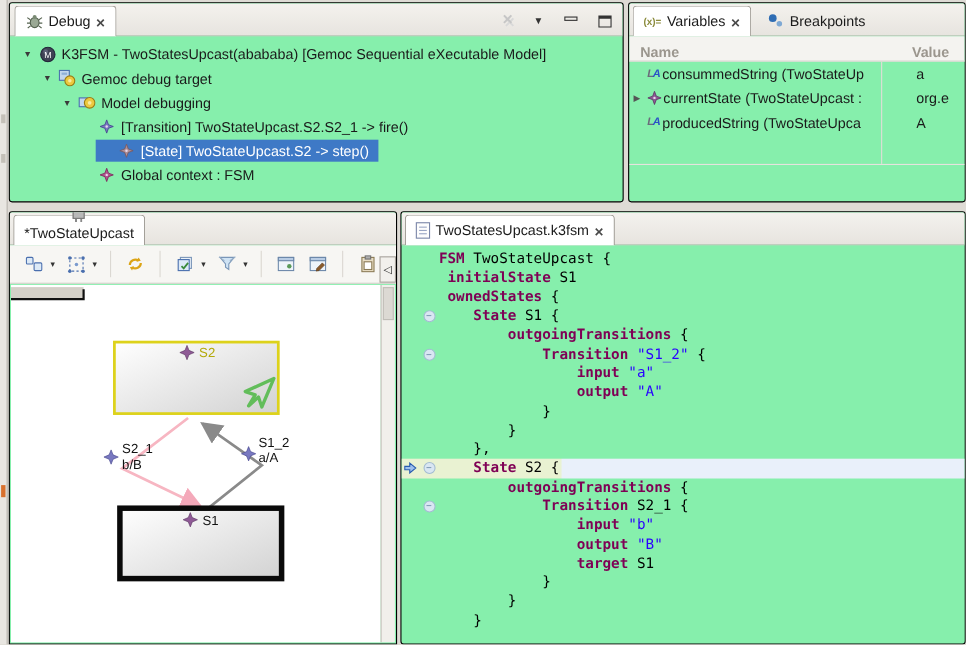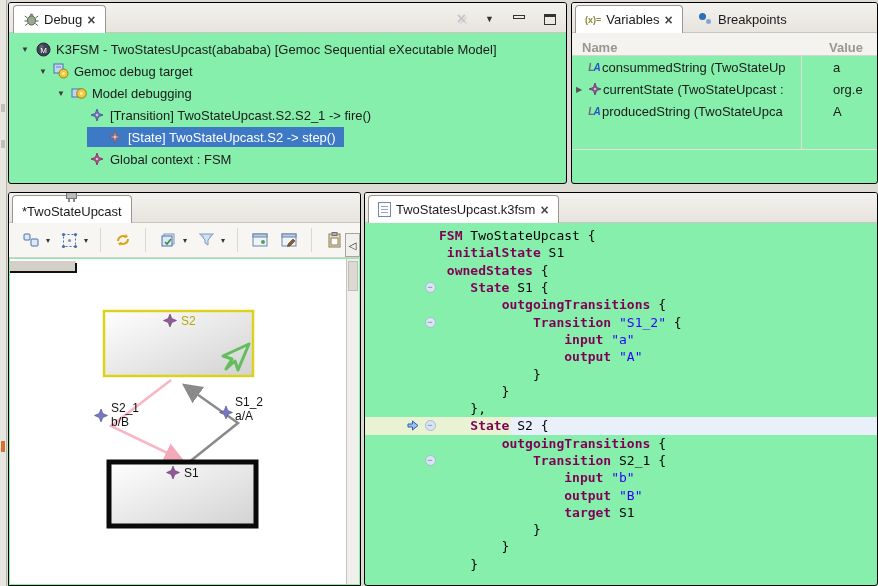--- a/index.html
+++ b/index.html
@@ -68,21 +68,21 @@
                       border:1px solid #a8a49d; display:flex; align-items:center; justify-content:center;
                       font-size:10px; color:#222; cursor:pointer; }
   #diagram-canvas { position:absolute; left:1px; top:66px; right:14px; bottom:1px; background:#fff; }
   #diagram-vscroll { position:absolute; right:1px; top:66px; width:13px; bottom:1px; background:#f1efeb; border-left:1px solid #c6c3bd; }
   #diagram-vscroll .thumb { position:absolute; left:1px; right:1px; top:2px; height:30px; background:#dcd9d3; border:1px solid #c0bdb7; }
 
   
   #code-panel { left:364px; top:192px; width:514px; height:394px; }
   #code-panel .tab { left:3px; }
   #code-area { position:relative; padding-top:4px; font-family:"DejaVu Sans Mono", monospace; font-size:13px; cursor:text; }
-  .code-line { display:flex; height:17.3px; align-items:center;padding-left:40px; }
+  .code-line { display:flex; height:17.3px; align-items:center; }
   .g-arrow { width:16px; flex:0 0 16px; display:flex; justify-content:center; }
   .g-fold { width:18px; flex:0 0 18px; display:flex; justify-content:center; }
   .fold-dot { width:11px; height:11px; border-radius:50%; background:#d9e6f2; border:1px solid #a3bcd2;
               color:#5a7a9a; font-size:9px; line-height:8px; text-align:center; font-family:"Liberation Sans",sans-serif; }
   .code-text { white-space:pre; }
   .tok-k { color:#7f0055; font-weight:bold; }
   .tok-s { color:#2a00ff; }
   .tok-p { color:#000; }
   .code-line.current { background:linear-gradient(to right,#e9f2d2 0,#e9f2d2 145px,#e9f0fa 146px,#e9f0fa 100%); }
 

